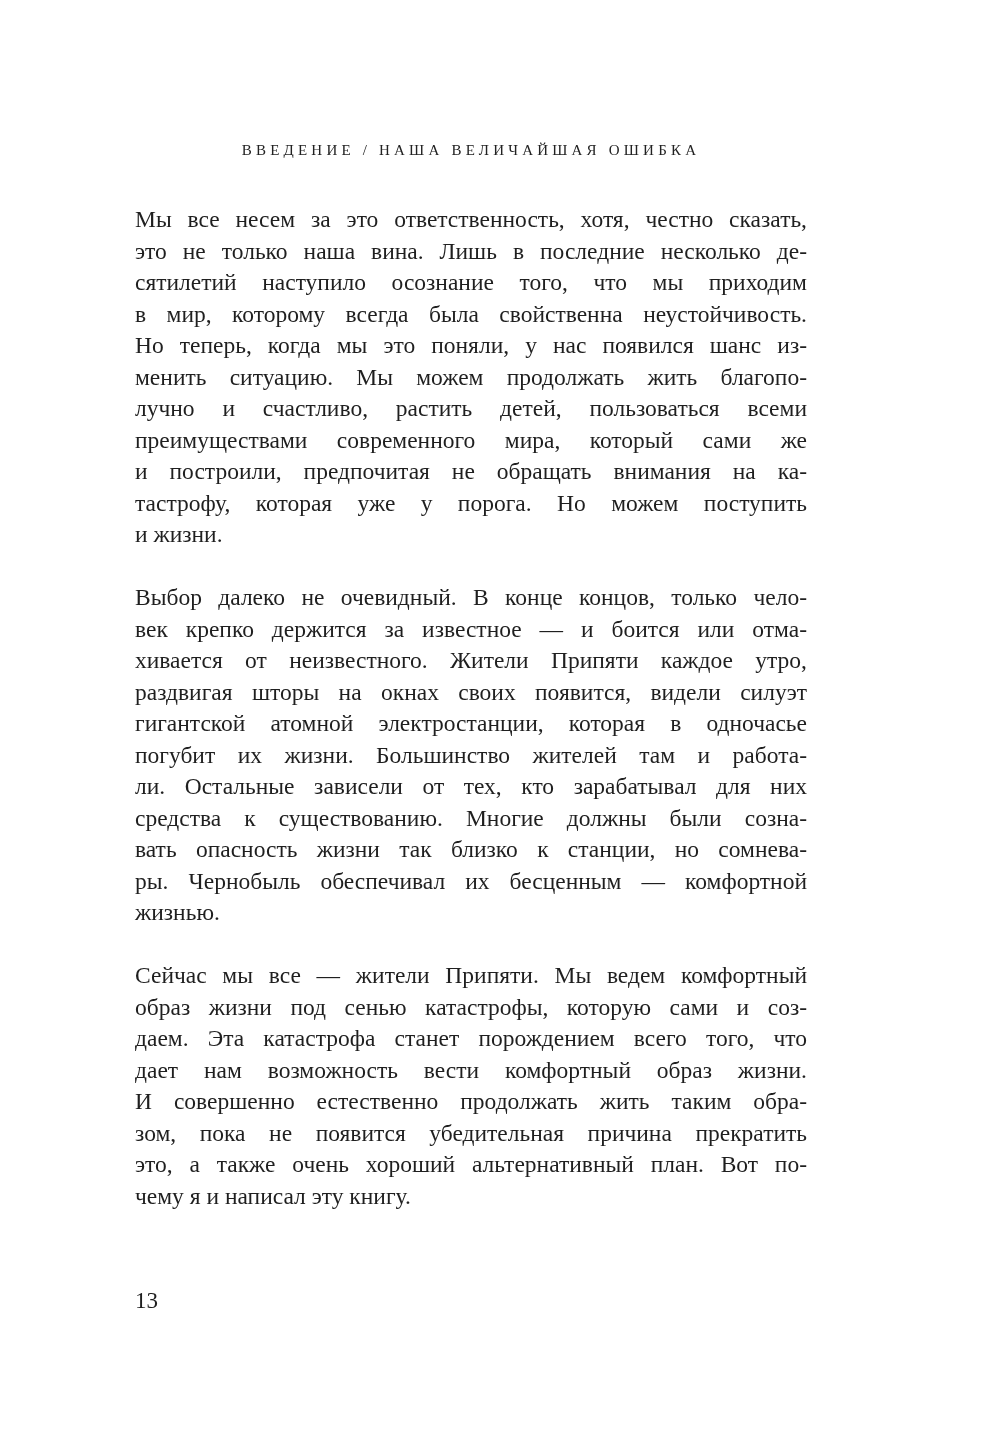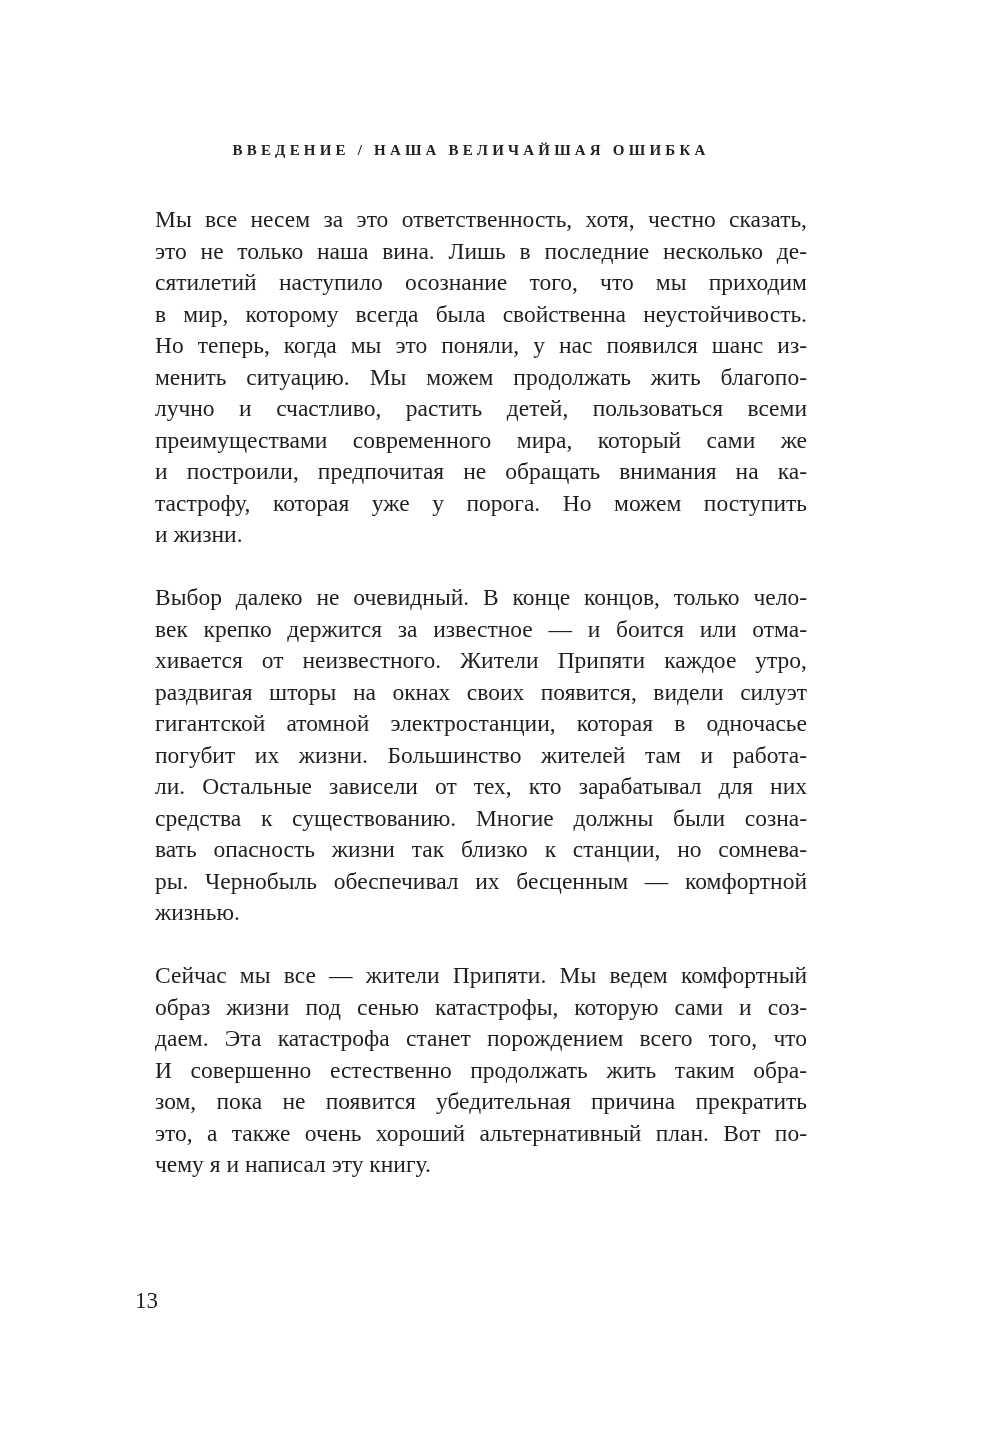--- a/index.html
+++ b/index.html
@@ -18,21 +18,21 @@
   }
   .running-header {
     position: absolute;
     top: 140px;
     left: 135px;
     width: 672px;
     text-align: center;
     font-size: 15px;
     line-height: 20px;
     letter-spacing: 4.2px;
-    font-weight: 700;
+    font-weight: 400;
     color: #222222;
     text-transform: uppercase;
     white-space: nowrap;
   }
   .text-block {
     position: absolute;
     top: 204px;
     left: 135px;
     width: 672px;
     font-size: 23.5px;
@@ -43,21 +43,20 @@
     padding: 0;
   }
   .paragraph:last-child {
     margin-bottom: 0;
   }
   .line {
     display: block;
     text-align: justify;
     text-align-last: justify;
     white-space: normal;
-    margin-left: 20px;
   }
   .line.last {
     text-align-last: left;
   }
   .page-number {
     position: absolute;
     top: 1287px;
     left: 135px;
     width: 672px;
     text-align: left;
@@ -100,20 +99,21 @@
       <span class="line">средства к существованию. Многие должны были созна-</span>
       <span class="line">вать опасность жизни так близко к станции, но сомнева-</span>
       <span class="line">ры. Чернобыль обеспечивал их бесценным — комфортной</span>
       <span class="line last">жизнью.</span>
     </p>
 
     <p class="paragraph">
       <span class="line">Сейчас мы все — жители Припяти. Мы ведем комфортный</span>
       <span class="line">образ жизни под сенью катастрофы, которую сами и соз-</span>
       <span class="line">даем. Эта катастрофа станет порождением всего того, что</span>
+      <span class="line">дает нам возможность вести комфортный образ жизни.</span>
       <span class="line">И совершенно естественно продолжать жить таким обра-</span>
       <span class="line">зом, пока не появится убедительная причина прекратить</span>
       <span class="line">это, а также очень хороший альтернативный план. Вот по-</span>
       <span class="line last">чему я и написал эту книгу.</span>
     </p>
 
   </main>
 
   <div class="page-number">13</div>
 

